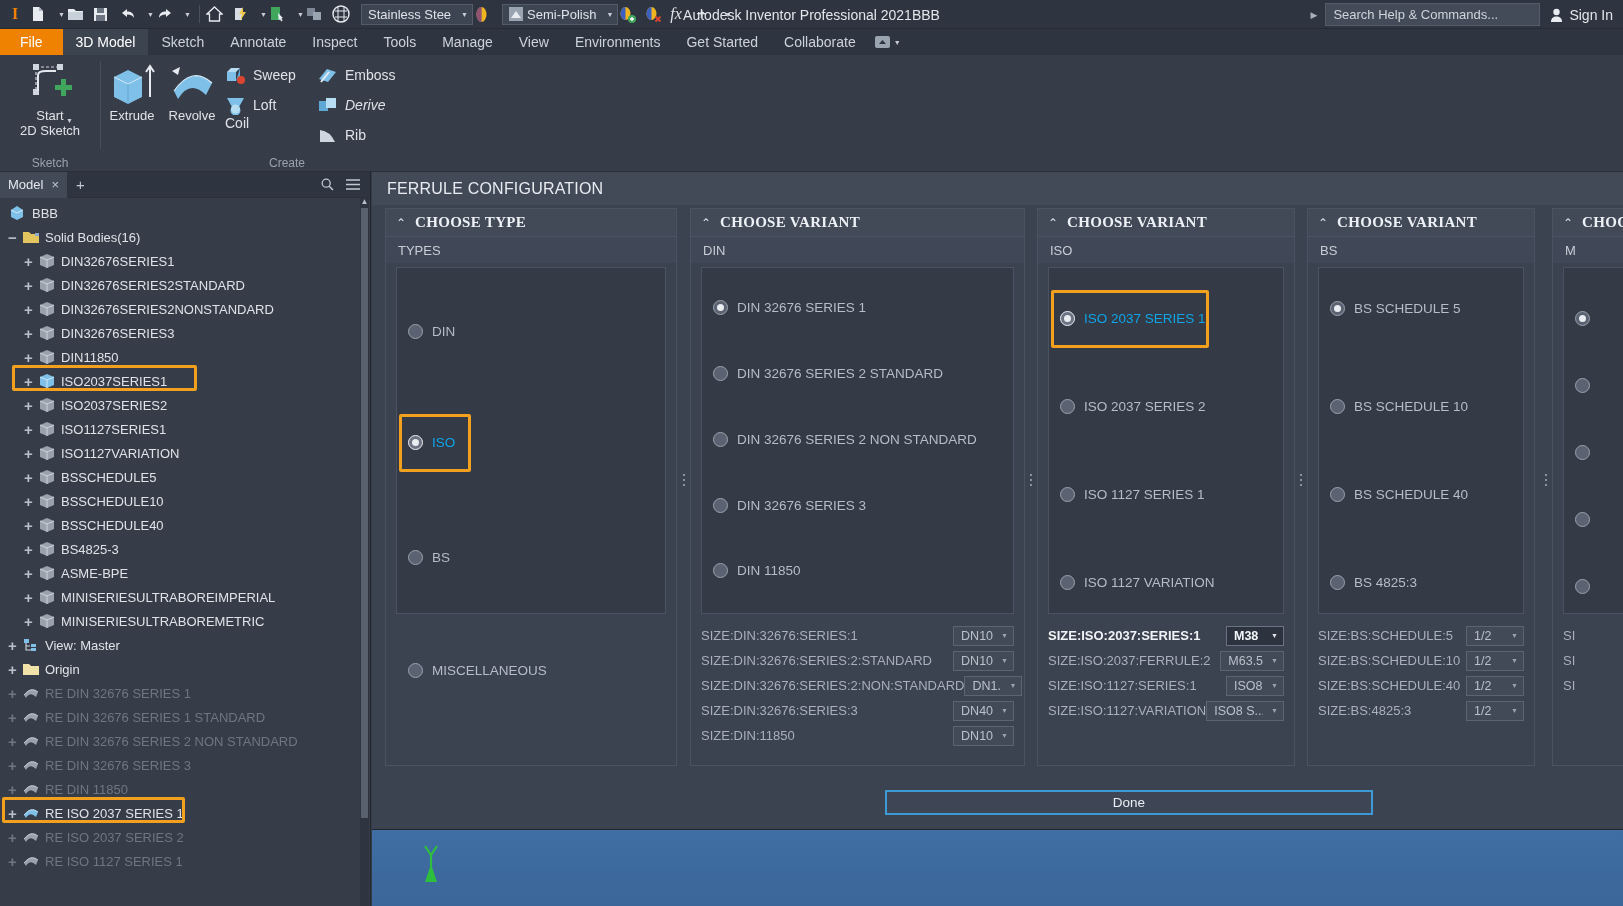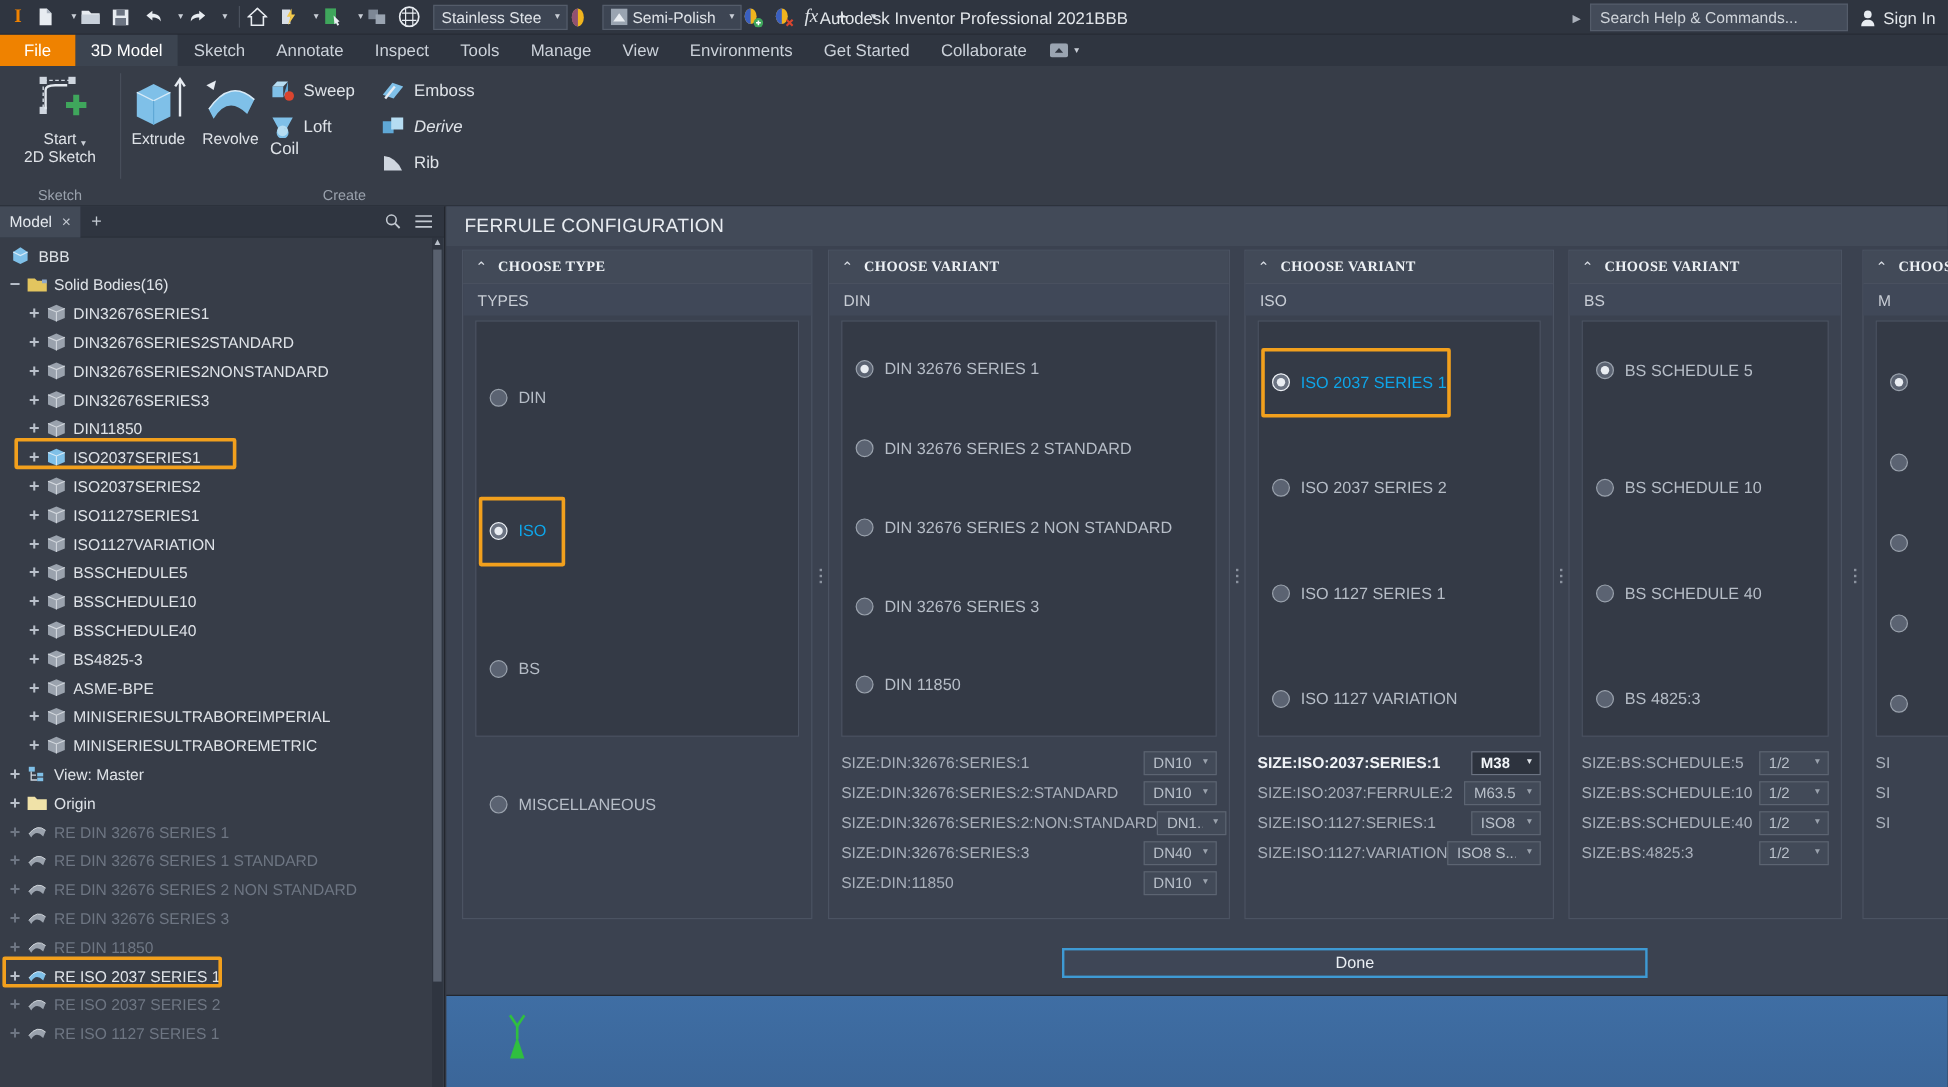--- a/index.html
+++ b/index.html
@@ -160,21 +160,21 @@
     border: 1px solid #4b localize;
     border: 1px solid #4b5362;
   }
   .panel-hdr {
     height: 28px; background: #424a58; display: flex; align-items: center;
     padding-left: 10px; gap: 9px; border-bottom: 1px solid #4b5362;
   }
   .panel-hdr .chev { font-size: 12px; color: #d9dee5; line-height: 1; }
   .panel-hdr .ttl {
     font-family: "Liberation Serif", serif;
-    font-size: 12px; font-weight: bold; color: #edf1f5; letter-spacing: .3px;
+    font-size: 15px; font-weight: bold; color: #edf1f5; letter-spacing: .3px;
   }
   .grp-label {
     height: 26px; display: flex; align-items: center; padding-left: 12px;
     font-size: 13px; color: #c8cdd5; background: #404858;
   }
   .radio-area {
     margin: 0 10px; background: #343a46; border: 1px solid #4b5362;
     position: relative;
   }
   .radio-row {

